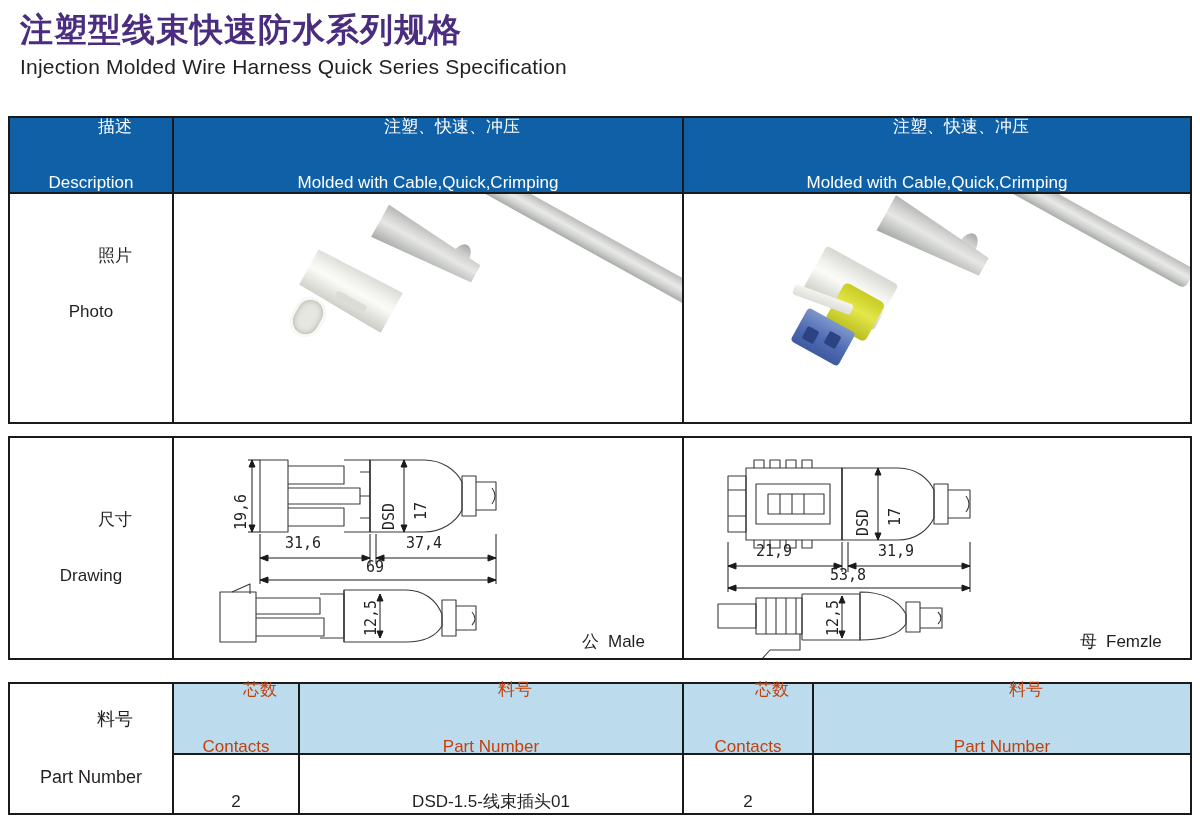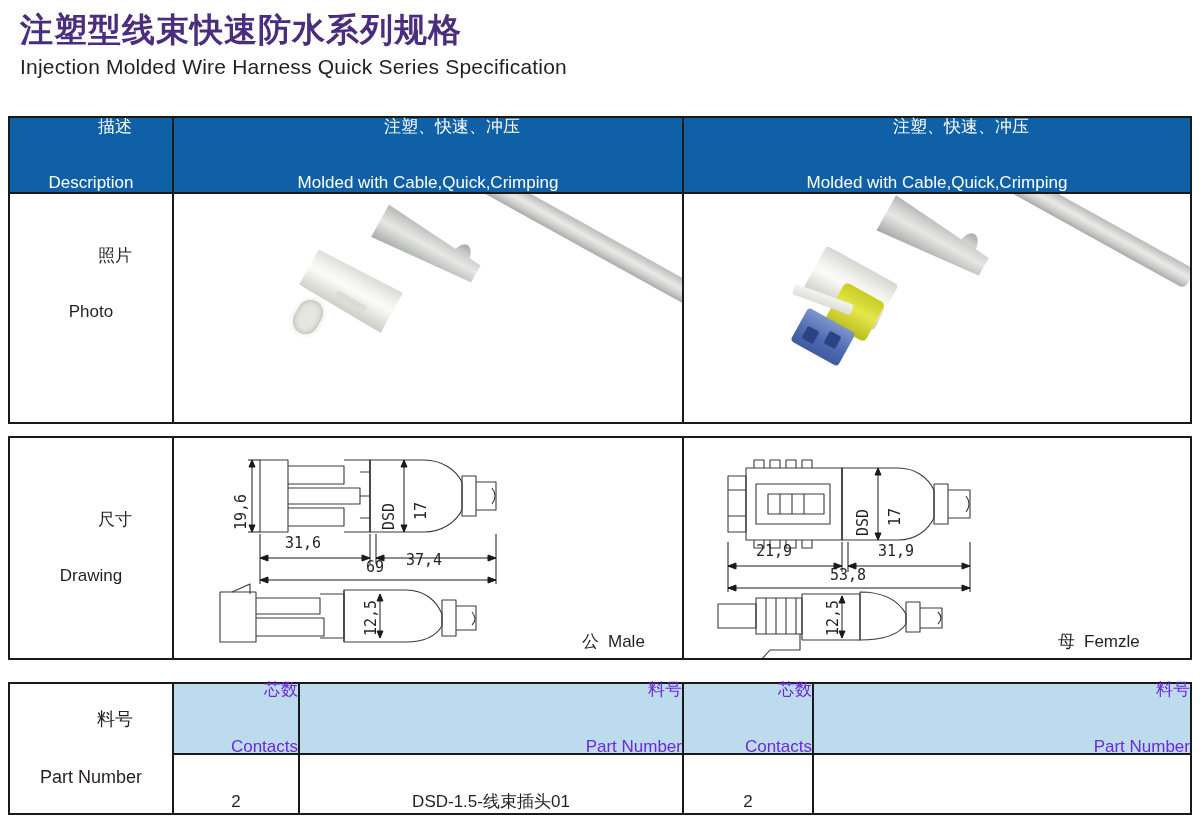--- a/index.html
+++ b/index.html
@@ -10,21 +10,21 @@
   #title-en{position:absolute;left:20px;top:56px;font-size:21px;color:#231f20;letter-spacing:.2px;line-height:1;white-space:nowrap;}
 
   
   .tbl{position:absolute;border:2px solid #1a1a1a;box-sizing:border-box;background:#fff;}
   .vline{position:absolute;top:0;bottom:0;width:2px;background:#1a1a1a;}
   .hline{position:absolute;left:0;right:0;height:2px;background:#1a1a1a;}
 
   .cell{position:absolute;box-sizing:border-box;display:flex;flex-direction:column;
         align-items:center;justify-content:center;text-align:center;line-height:1.18;}
   .hdr-blue{background:#1060a8;color:#ffffff;}
-  .hdr-lblue{background:#bcdcee;color:#6d28d9;align-items:flex-end;}
+  .hdr-lblue{background:#bcdcee;color:#c2410c;}
   .cn{font-size:17px;margin-left:48px;}
   .en{font-size:17px;margin-top:36px;}
   .cell .cn{font-size:17px;}
   .cell .en{font-size:17px;}
   .big .cn{font-size:18px;}
   .big .en{font-size:18px;}
 
   
   .photo-wrap{position:absolute;overflow:hidden;}
 
@@ -190,21 +190,21 @@
         <path d="M206 156 V200"></path>
         <path d="M206 156 l-3 7 h6 z" fill="#1a1a1a"></path>
         <path d="M206 200 l-3 -7 h6 z" fill="#1a1a1a"></path>
       </g>
     </svg>
 
     <div class="dimtxt vert" style="left:58px;top:92px;">19,6</div>
     <div class="dimtxt vert" style="left:206px;top:92px;">DSD</div>
     <div class="dimtxt vert" style="left:238px;top:82px;">17</div>
     <div class="dimtxt" style="left:111px;top:96px;">31,6</div>
-    <div class="dimtxt" style="left:232px;top:96px;margin-top:17px;">37,4</div>
+    <div class="dimtxt" style="left:232px;top:96px;">37,4</div>
     <div class="dimtxt" style="left:192px;top:120px;">69</div>
     <div class="dimtxt vert" style="left:188px;top:198px;">12,5</div>
 
     <div class="mf-label" style="left:408px;top:192px;">
       <span>公</span><span class="sp"></span><span>Male</span>
     </div>
   </div>
 
   <div class="draw" style="left:674px;top:0;width:506px;height:220px;">
     <svg width="506" height="220" viewBox="0 0 506 220">
@@ -267,21 +267,21 @@
       </g>
     </svg>
 
     <div class="dimtxt vert" style="left:170px;top:98px;">DSD</div>
     <div class="dimtxt vert" style="left:202px;top:88px;">17</div>
     <div class="dimtxt" style="left:72px;top:104px;">21,9</div>
     <div class="dimtxt" style="left:194px;top:104px;">31,9</div>
     <div class="dimtxt" style="left:146px;top:128px;">53,8</div>
     <div class="dimtxt vert" style="left:140px;top:198px;">12,5</div>
 
-    <div class="mf-label" style="left:374px;top:192px;">
+    <div class="mf-label" style="left:396px;top:192px;">
       <span>母</span><span class="sp"></span><span>Femzle</span>
     </div>
   </div>
 </div>
 
 <div class="tbl" style="left:8px;top:682px;width:1184px;height:133px;">
 
   <div class="vline" style="left:162px;"></div>
   <div class="vline" style="left:288px;"></div>
   <div class="vline" style="left:672px;"></div>

